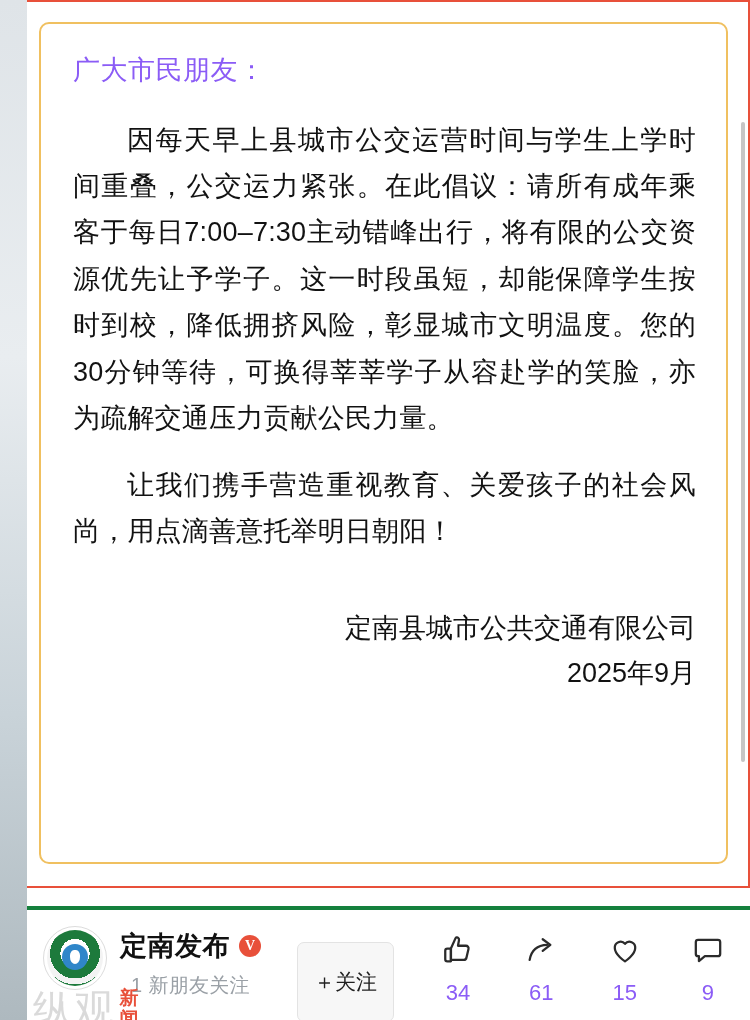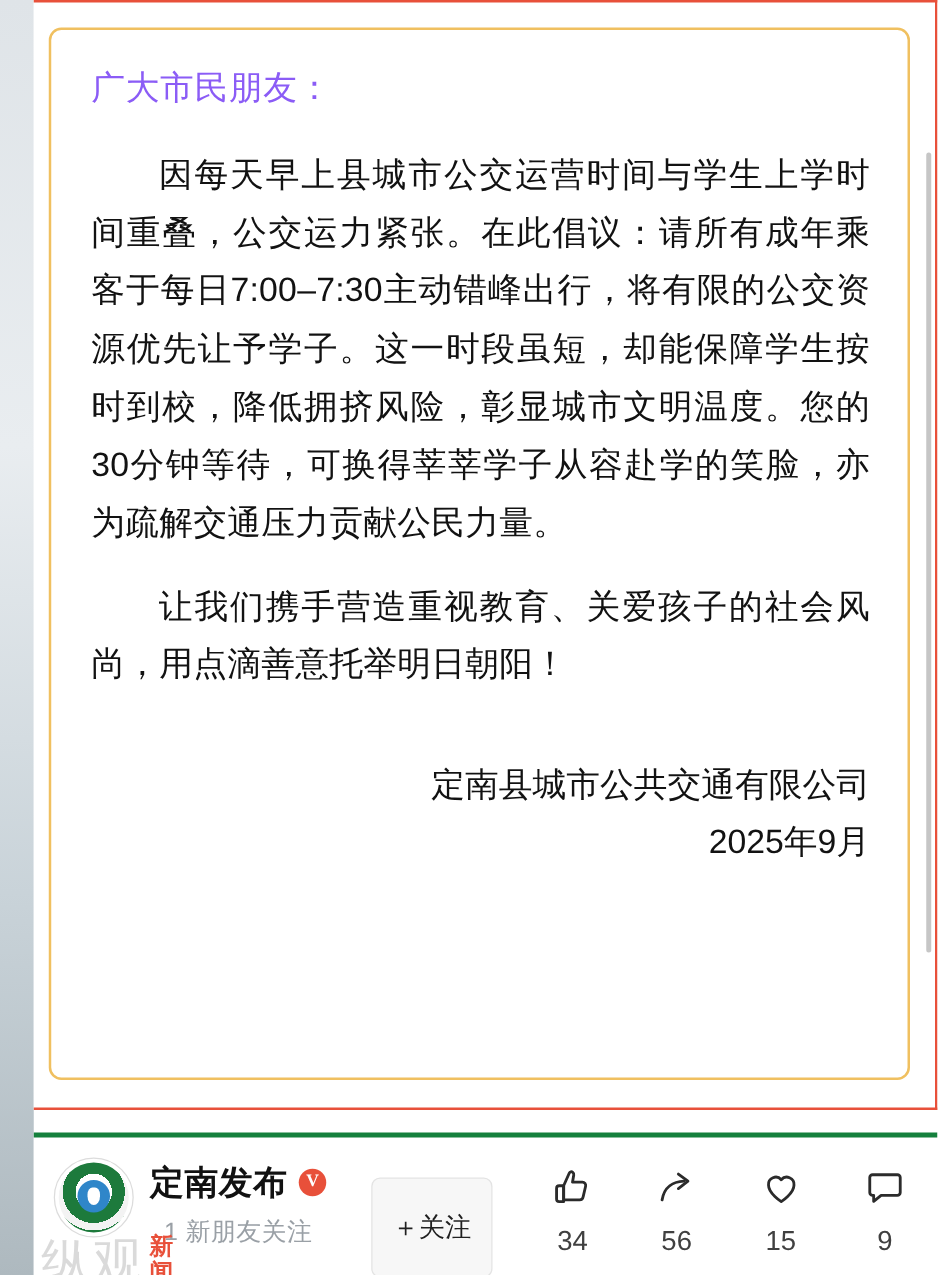--- a/index.html
+++ b/index.html
@@ -228,21 +228,21 @@
   }
   .action .glyph {
     height: 44px;
     display: flex;
     align-items: center;
     justify-content: center;
     color: #2b2b2b;
   }
   .action .count {
     font-size: 22px;
-    color: #404040;
+    color: #8b5cf6;
     margin-top: 8px;
   }
 
   
   .watermark {
     position: absolute;
     left: 6px;
     bottom: 2px;
     display: flex;
     align-items: flex-end;
@@ -327,21 +327,21 @@
         <div class="count">34</div>
       </div>
 
       <div class="action">
         <div class="glyph">
           <svg width="34" height="34" viewBox="0 0 24 24" fill="none" stroke="#2b2b2b" stroke-width="1.6" stroke-linecap="round" stroke-linejoin="round">
             <path d="M4 19c1.2-7.2 6.2-10.4 12.4-10.6"></path>
             <path d="M13.2 4.4L18.6 8.4 13.2 12.6"></path>
           </svg>
         </div>
-        <div class="count">56</div>
+        <div class="count">61</div>
       </div>
 
       <div class="action">
         <div class="glyph">
           <svg width="34" height="34" viewBox="0 0 24 24" fill="none" stroke="#2b2b2b" stroke-width="1.6" stroke-linecap="round" stroke-linejoin="round">
             <path d="M12 20s-7.2-4.6-7.2-9.4A4.1 4.1 0 0 1 12 7.6a4.1 4.1 0 0 1 7.2 3C19.2 15.4 12 20 12 20z"></path>
           </svg>
         </div>
         <div class="count">15</div>
       </div>

